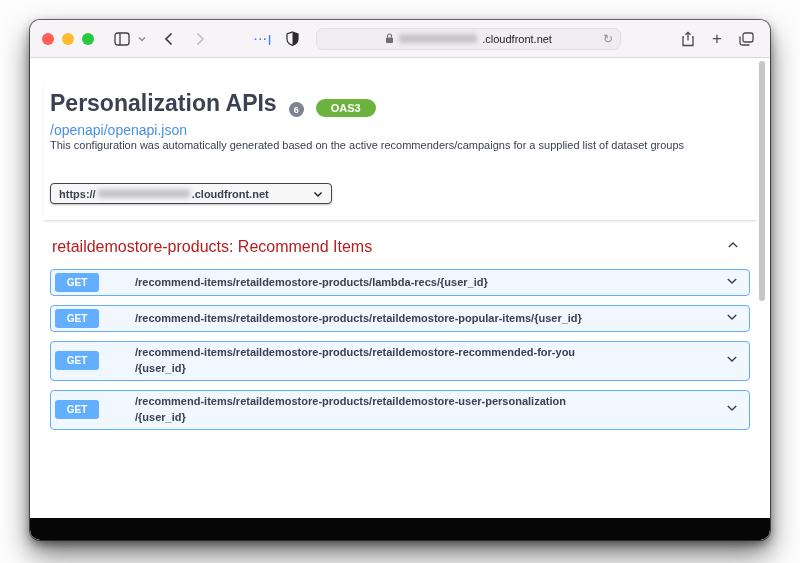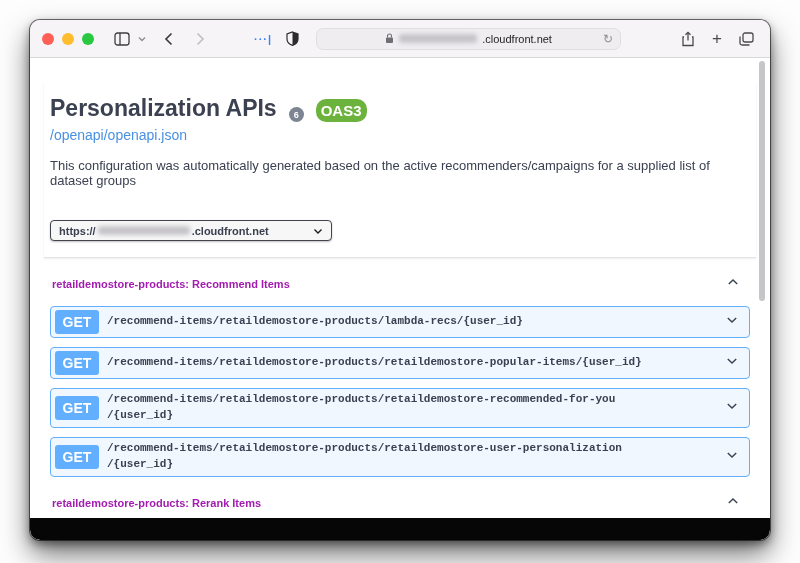--- a/index.html
+++ b/index.html
@@ -37,50 +37,50 @@
   .plus-glyph { font-size:17px; font-weight:300; color:#4a4a4c; line-height:1; }
 
   
   .content { position:relative; height:459px; background:#ffffff; overflow:hidden; }
   .page-pad { padding:24px 20px 0 20px; }
 
   .scheme-wrap { border-bottom:1px solid #e4e4e4; box-shadow:0 1px 2px rgba(0,0,0,.08); margin:0 -6px; padding:0 6px 16px 6px; }
 
   h1.api-title { font-size:23px; font-weight:bold; color:#3b4151; display:flex; align-items:flex-end; gap:12px; }
   .ver-circle { background:#7d8492; color:#fff; font-size:9px; font-weight:bold; width:15px; height:15px; border-radius:50%; display:inline-flex; align-items:center; justify-content:center; margin-top:2px; }
-  .oas-pill { background:#6cb33e; color:#fff; font-size:15px; font-weight:bold; padding:3px 5px; border-radius:10px; margin-top:17px; }
+  .oas-pill { background:#6cb33e; color:#fff; font-size:11px; font-weight:bold; padding:3px 15px; border-radius:10px; margin-top:17px; }
   .spec-link { color:#4990e2; font-size:14px; margin-top:5px; display:inline-block; text-decoration:none; }
-  .desc { color:#3b4151; font-size:13px; margin-top:14px; }
+  .desc { color:#3b4151; font-size:11px; margin-top:0; }
   .learn { color:#4990e2; font-size:11px; margin-top:12px; display:inline-block; text-decoration:none; }
 
   .servers { margin-top:32px; }
   .servers-label { font-size:12px; font-weight:bold; color:#3b4151; }
   .server-select {
     margin-top:4px; width:282px; height:21px; border:1.5px solid #41444e; border-radius:4px;
     background:#f7f7f7; box-shadow:0 1px 2px rgba(0,0,0,.25);
     display:flex; align-items:center; padding:0 8px; font-size:11px; font-weight:bold; color:#3b4151; cursor:pointer;
   }
   .server-select .sel-chev { margin-left:auto; }
 
   .tag-header { display:flex; align-items:center; margin-top:13px; padding:4px 2px; cursor:pointer; }
-  .tag-title { font-size:11px; font-weight:bold; color:#a21caf; }
+  .tag-title { font-size:16px; font-weight:normal; color:#b91c1c; }
   .tag-header .chev { margin-left:auto; margin-right:8px; }
 
   .ops { margin-top:9px; }
   .op {
     display:flex; align-items:center; border:1px solid #61affe; background:#f0f7ff;
     border-radius:4px; margin-bottom:9px; padding:3px 10px 3px 4px; cursor:pointer;
   }
   .method {
     min-width:44px; text-align:center; background:#61affe; color:#fff;
-    font-size:14px; font-weight:bold; padding:4px 0; border-radius:3px; margin-right:8px;
+    font-size:10px; font-weight:bold; padding:4px 0; border-radius:3px; margin-right:8px;
   }
   .path {
-    flex:1; font-family:Liberation Mono, monospace; font-weight:bold;
-    font-size:11px; line-height:1.45; color:#3b4151; white-space:pre-wrap; word-break:break-all;
+    flex:1; font-family:Liberation Sans, sans-serif; font-weight:bold;
+    font-size:11px; line-height:1.45; color:#3b4151; white-space:pre-wrap; word-break:break-all;margin-left:28px;
   }
   .op .chev { margin-left:8px; flex:none; }
 
   .page-scrollbar { position:absolute; top:3px; right:5px; width:6px; height:240px; background:#c6c5c8; border-radius:3px; }
 
   .bottom-black { position:absolute; left:0; right:0; bottom:0; height:22px; background:#060606; border-radius:0 0 10px 10px; }
 </style>
 </head>
 <body>
 
@@ -210,26 +210,20 @@
               </div>
               <div class="op">
                 <span class="method">GET</span>
                 <pre class="path">/recommend-items/retaildemostore-products/retaildemostore-user-personalization
 /{user_id}</pre>
                 <span class="chev"><svg width="14" height="14" viewBox="0 0 20 20">
                     <path d="M4 7 L10 13 L16 7" fill="none" stroke="#3b4151" stroke-width="2"></path>
                   </svg></span>
               </div>
             </div>
-            <div class="tag-header">
-              <span class="tag-title">retaildemostore-products: Rerank Items</span>
-              <span class="chev"><svg width="14" height="14" viewBox="0 0 20 20">
-                  <path d="M4 13 L10 7 L16 13" fill="none" stroke="#3b4151" stroke-width="2"></path>
-                </svg></span>
-            </div>
           </div>
       </div>
 
       <div class="page-scrollbar"></div>
     </div>
 
     <div class="bottom-black"></div>
   </div>
 </div>
 

